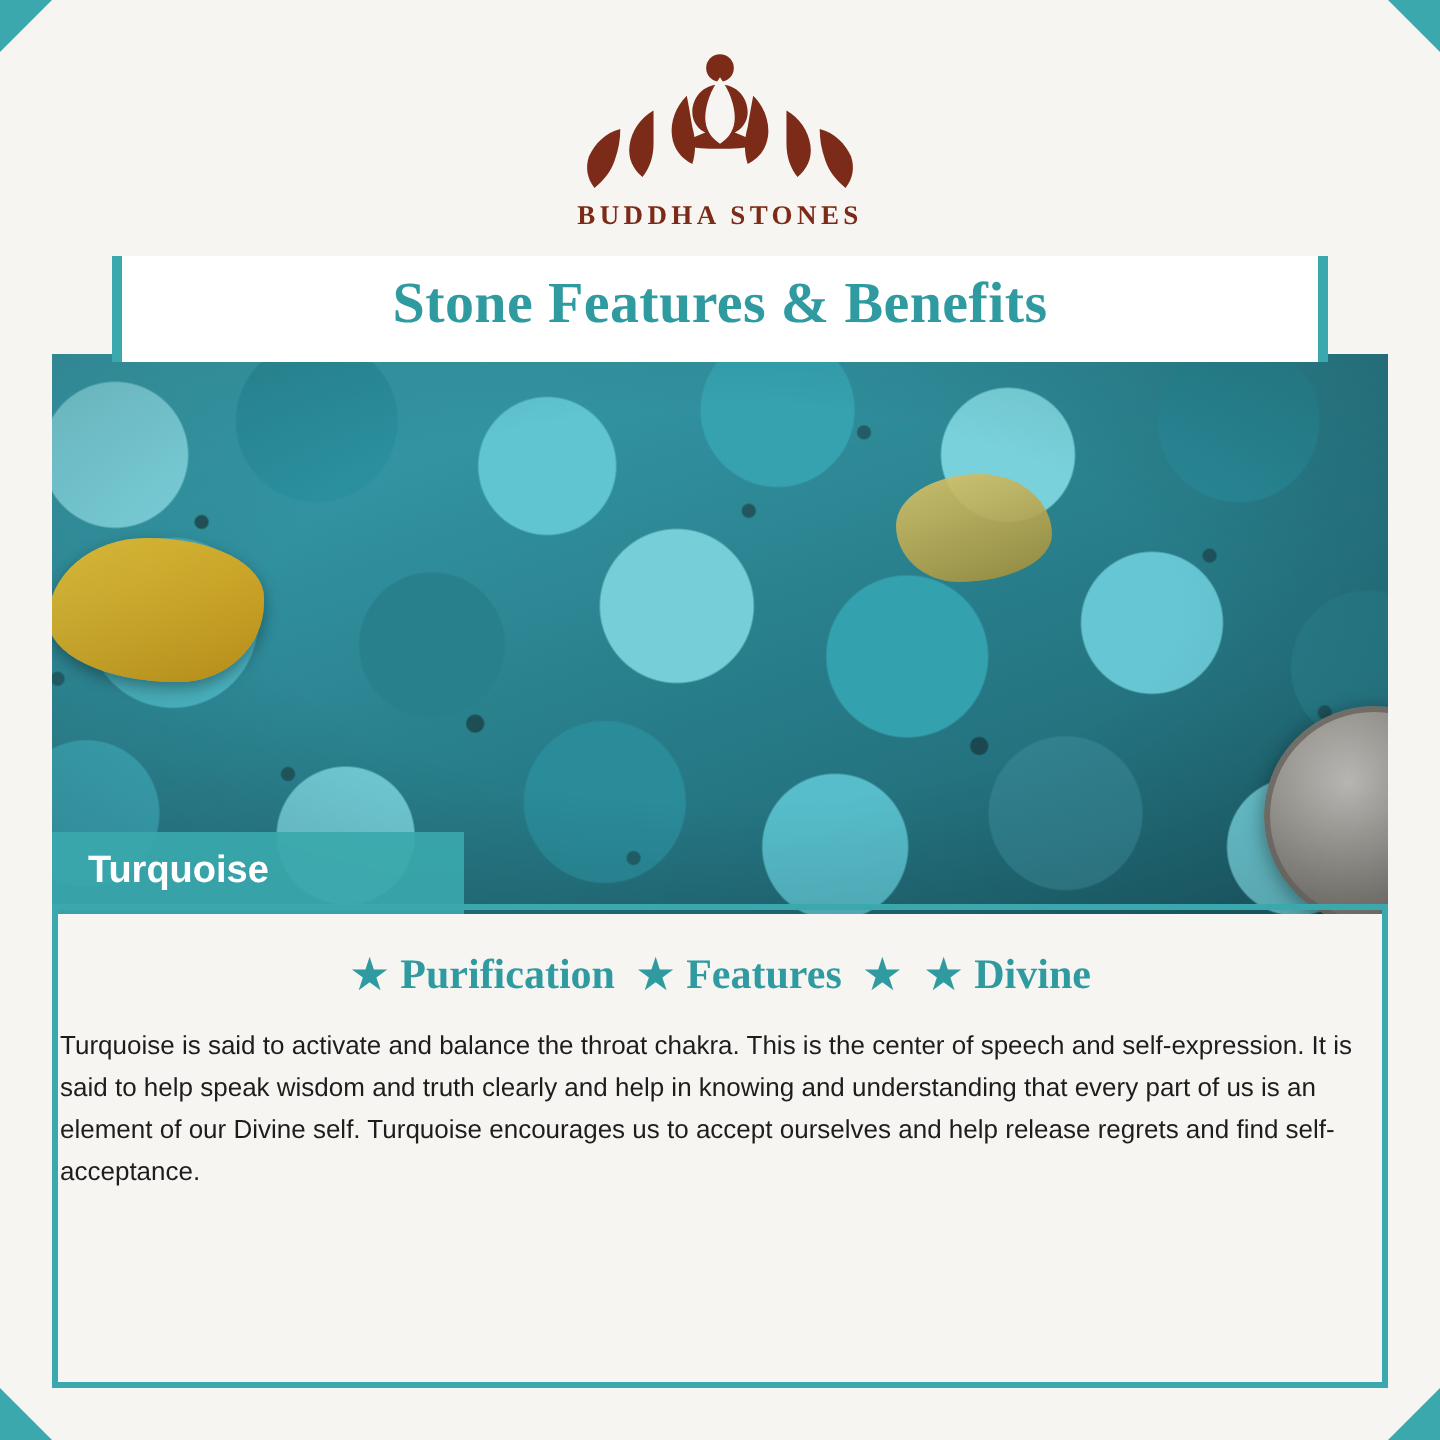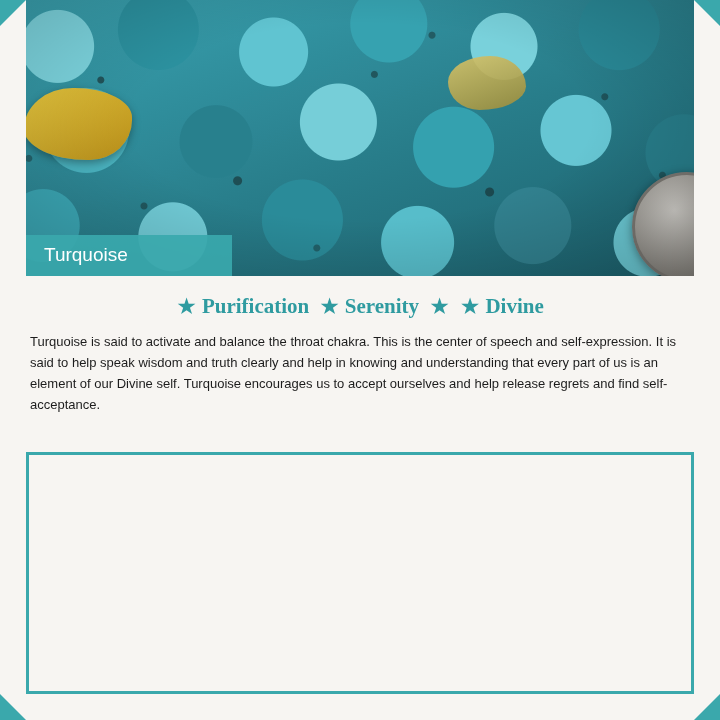--- a/index.html
+++ b/index.html
@@ -179,21 +179,21 @@
 
   
   .stone-tab {
     position: absolute;
     left: 26px;
     bottom: 0;
     min-width: 170px;
     background: rgba(58,168,172,.92);
     color: #ffffff;
     font-size: 19px;
-    font-weight: 400;
+    font-weight: 700;
     padding: 9px 18px 10px 18px;
     z-index: 3;
     font-family: "Liberation Sans", sans-serif;
   }
 
   
   .rail {
     position: absolute;
     top: 0;
     width: 26px;
@@ -272,21 +272,44 @@
 <div class="page">
 
   <div class="rail rail-left"></div>
   <div class="rail rail-right"></div>
 
   <div class="corner corner-tl"></div>
   <div class="corner corner-tr"></div>
   <div class="corner corner-bl"></div>
   <div class="corner corner-br"></div>
 
-
+  <div class="header">
+    <svg class="logo-mark" viewBox="0 0 160 78">
+      <g fill="#7c2b18">
+
+        <circle cx="80" cy="13" r="7.5"></circle>
+        <path d="M80 22c-9 0-15 7-15 15 0 5 3 9 7 11l-12 5c-1 .4-1 2 .4 2.2 6 1 12 1.6 19.6 1.6s13.6-.6 19.6-1.6c1.4-.2 1.4-1.8.4-2.2l-12-5c4-2 7-6 7-11 0-8-6-15-15-15z"></path>
+
+        <path d="M80 18c-5 7-8 15-8 22 0 6 3 11 8 14 5-3 8-8 8-14 0-7-3-15-8-22z" fill="#f7f5f2"></path>
+
+        <path d="M62 28c-6 6-9 14-8 22 1 7 5 12 11 15 2-6 2-13 0-20-1-6-2-12-3-17z"></path>
+        <path d="M44 36c-7 4-12 11-13 19-1 7 2 13 7 17 4-5 6-11 6-18 0-6 0-12 0-18z"></path>
+        <path d="M26 46c-8 2-14 8-17 15-2 6-1 12 3 17 5-4 9-9 11-15 2-6 3-11 3-17z"></path>
+
+        <path d="M98 28c6 6 9 14 8 22-1 7-5 12-11 15-2-6-2-13 0-20 1-6 2-12 3-17z"></path>
+        <path d="M116 36c7 4 12 11 13 19 1 7-2 13-7 17-4-5-6-11-6-18 0-6 0-12 0-18z"></path>
+        <path d="M134 46c8 2 14 8 17 15 2 6 1 12-3 17-5-4-9-9-11-15-2-6-3-11-3-17z"></path>
+      </g>
+    </svg>
+    <div class="brand-name">BUDDHA STONES</div>
+  </div>
+
+  <div class="title-band">
+    <div class="title-text">Stone Features &amp; Benefits</div>
+  </div>
 
   <div class="hero">
     <div class="hero-stones"></div>
     <div class="hero-speckle"></div>
     <div class="hero-yellow"></div>
     <div class="hero-yellow-2"></div>
     <div class="hero-coin"></div>
     <div class="hero-vignette"></div>
     <div class="stone-tab">Turquoise</div>
   </div>
@@ -294,21 +317,21 @@
   <div class="band-top"></div>
   <div class="bottom-frame"></div>
 
   <div class="benefits">
     <div class="benefit">
       <span class="star">★</span>
       <span class="benefit-label">Purification</span>
     </div>
     <div class="benefit">
       <span class="star">★</span>
-      <span class="benefit-label">Serenity</span>
+      <span class="benefit-label">Features</span>
     </div>
     <div class="benefit">
       <span class="star">★</span>
     </div>
     <div class="benefit">
       <span class="star">★</span>
       <span class="benefit-label">Divine</span>
     </div>
   </div>
 

